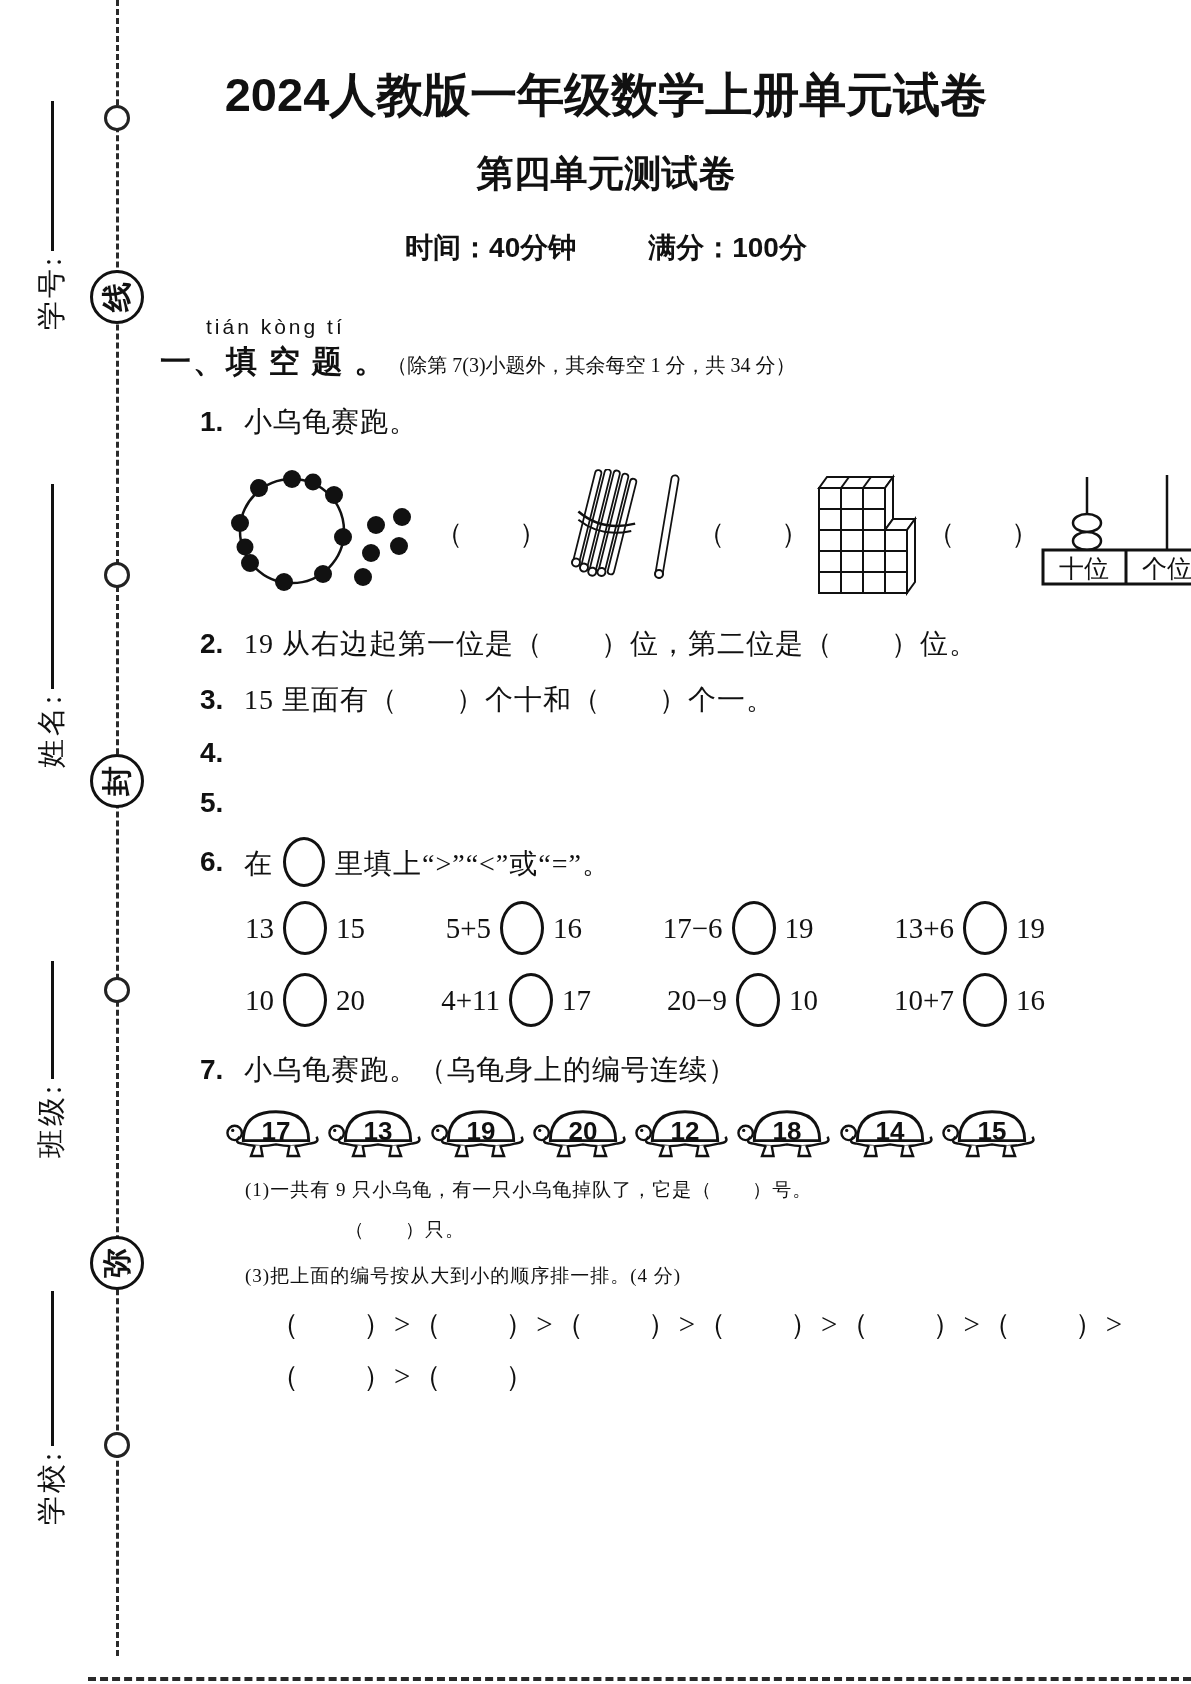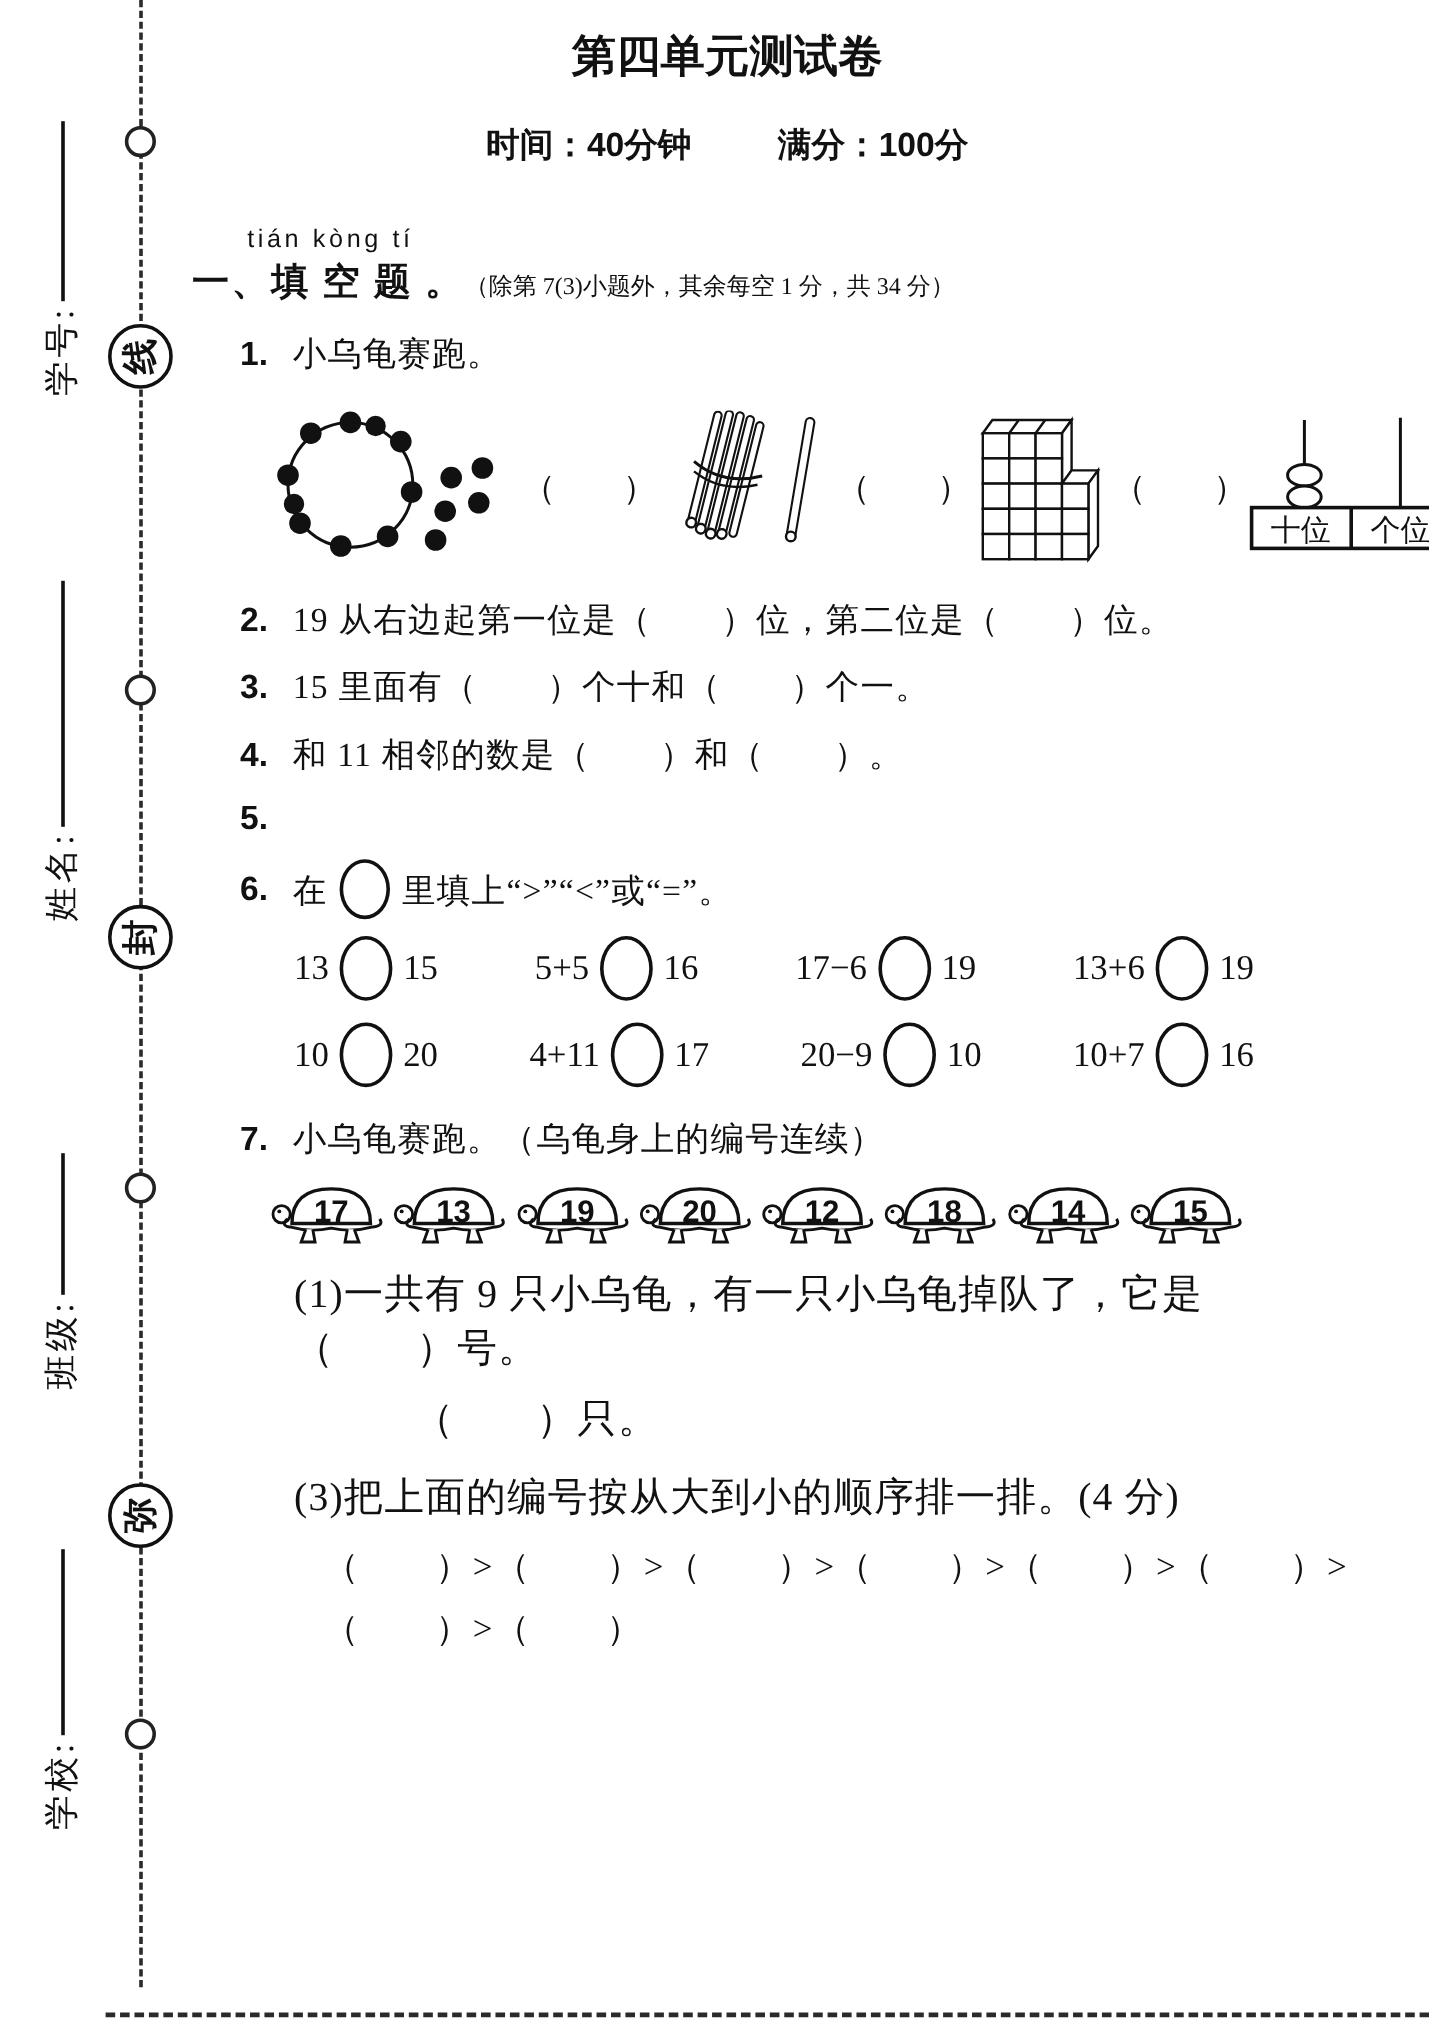--- a/index.html
+++ b/index.html
@@ -98,21 +98,21 @@
     display:inline-block; width:44px; height:54px;
     border:3px solid #111; border-radius:50%; margin:0 9px; background:#fff; flex:none;
   }
 
   
   .turtle-row {
     margin:10px 0 0 66px; width:816px;
     display:flex; justify-content:space-between;
   }
   .turtle-row svg { display:block; }
-  .sub-row { margin:16px 0 0 85px; font-size:33px; letter-spacing:1px; }
+  .sub-row { margin:16px 0 0 85px; font-size:19px; letter-spacing:1px; }
   .sub-row.indent { margin-left:185px; }
   .order-row { margin:16px 0 0 110px; font-size:29px; letter-spacing:2px; }
 </style>
 </head>
 <body>
 
 <div class="seal-dash-v"></div>
 <div class="seal-dash-bottom"></div>
 
 <div class="seal-dot" style="top:105px"></div>
@@ -137,20 +137,21 @@
   <span class="blank" style="width:118px"></span>
 </div>
 <div class="margin-label" style="top:1505px">
   <span>学校:</span>
   <span class="blank" style="width:155px"></span>
 </div>
 
 <div class="content">
 
   <div class="header-block">
+    <div class="title">2024人教版一年级数学上册单元试卷</div>
     <div class="subtitle">第四单元测试卷</div>
     <div class="meta">
       <span>时间：40分钟</span><span class="gap"></span><span>满分：100分</span>
     </div>
   </div>
 
   <div class="pinyin">tián kòng tí</div>
   <div class="sec-heading">
     <span class="main">一、填 空 题 。</span><span class="note">（除第 7(3)小题外，其余每空 1 分，共 34 分）</span>
   </div>
@@ -267,21 +268,20 @@
   <div class="q-row">
     <span class="q-num">2.</span>
     <span class="q-text">19 从右边起第一位是（　　）位，第二位是（　　）位。</span>
   </div>
   <div class="q-row">
     <span class="q-num">3.</span>
     <span class="q-text">15 里面有（　　）个十和（　　）个一。</span>
   </div>
   <div class="q-row">
     <span class="q-num">4.</span>
-    <span class="q-text">和 11 相邻的数是（　　）和（　　）。</span>
   </div>
   <div class="q-row">
     <span class="q-num">5.</span>
   </div>
 
   <div class="q-row" style="align-items:center">
     <span class="q-num">6.</span>
     <span class="q-text">
       <span>在</span><span class="inline-circle"></span><span>里填上“&gt;”“&lt;”或“=”。</span>
     </span>

